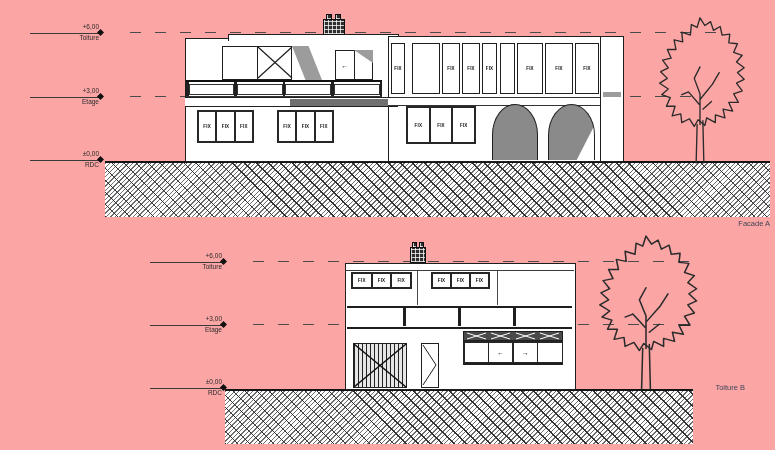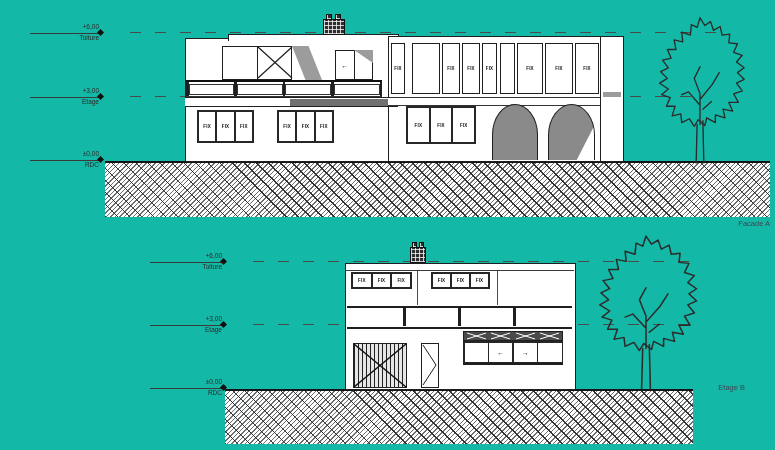--- a/index.html
+++ b/index.html
@@ -1,16 +1,16 @@
 <!DOCTYPE html>
 <html><head>
 <meta charset="utf-8">
 <style>
   html,body{margin:0;padding:0;background:#fff;}
-  .canvas{position:relative;width:775px;height:450px;background:#14b8a6;overflow:hidden;
+  .canvas{position:relative;width:775px;height:450px;background:#fca5a5;overflow:hidden;
           font-family:"Liberation Sans",sans-serif;color:#222;}
   .abs{position:absolute;}
   
   .lvl-line{position:absolute;height:0;border-top:1px solid #3a3a3a;}
   .lvl-val,.lvl-name{position:absolute;width:60px;text-align:right;font-size:6.5px;line-height:1;color:#2a2a2a;}
   .diamond{position:absolute;width:5px;height:5px;background:#111;transform:rotate(45deg);}
   .dash{position:absolute;height:1px;
         background:repeating-linear-gradient(90deg,#4a4a4a 0 11px,transparent 11px 25px);}
   
   .hatch{position:absolute;border-top:2px solid #141414;background-color:#fff;
@@ -306,15 +306,15 @@
         <span class="arrow">→</span>
       </div>
       <div style="flex:1;background:#fff;margin:1.5px 0;"></div>
     </div>
   </div>
 
   <svg class="deco" style="left:591px;top:231px;" width="110" height="158" viewBox="0 0 100 156" preserveAspectRatio="none">
     <use href="#tree-shape"></use>
   </svg>
 
-  <div class="facade-label" style="left:675px;top:383px;">Etage B</div>
+  <div class="facade-label" style="left:675px;top:383px;">Toiture B</div>
 
 </div>
 
 </body></html>

